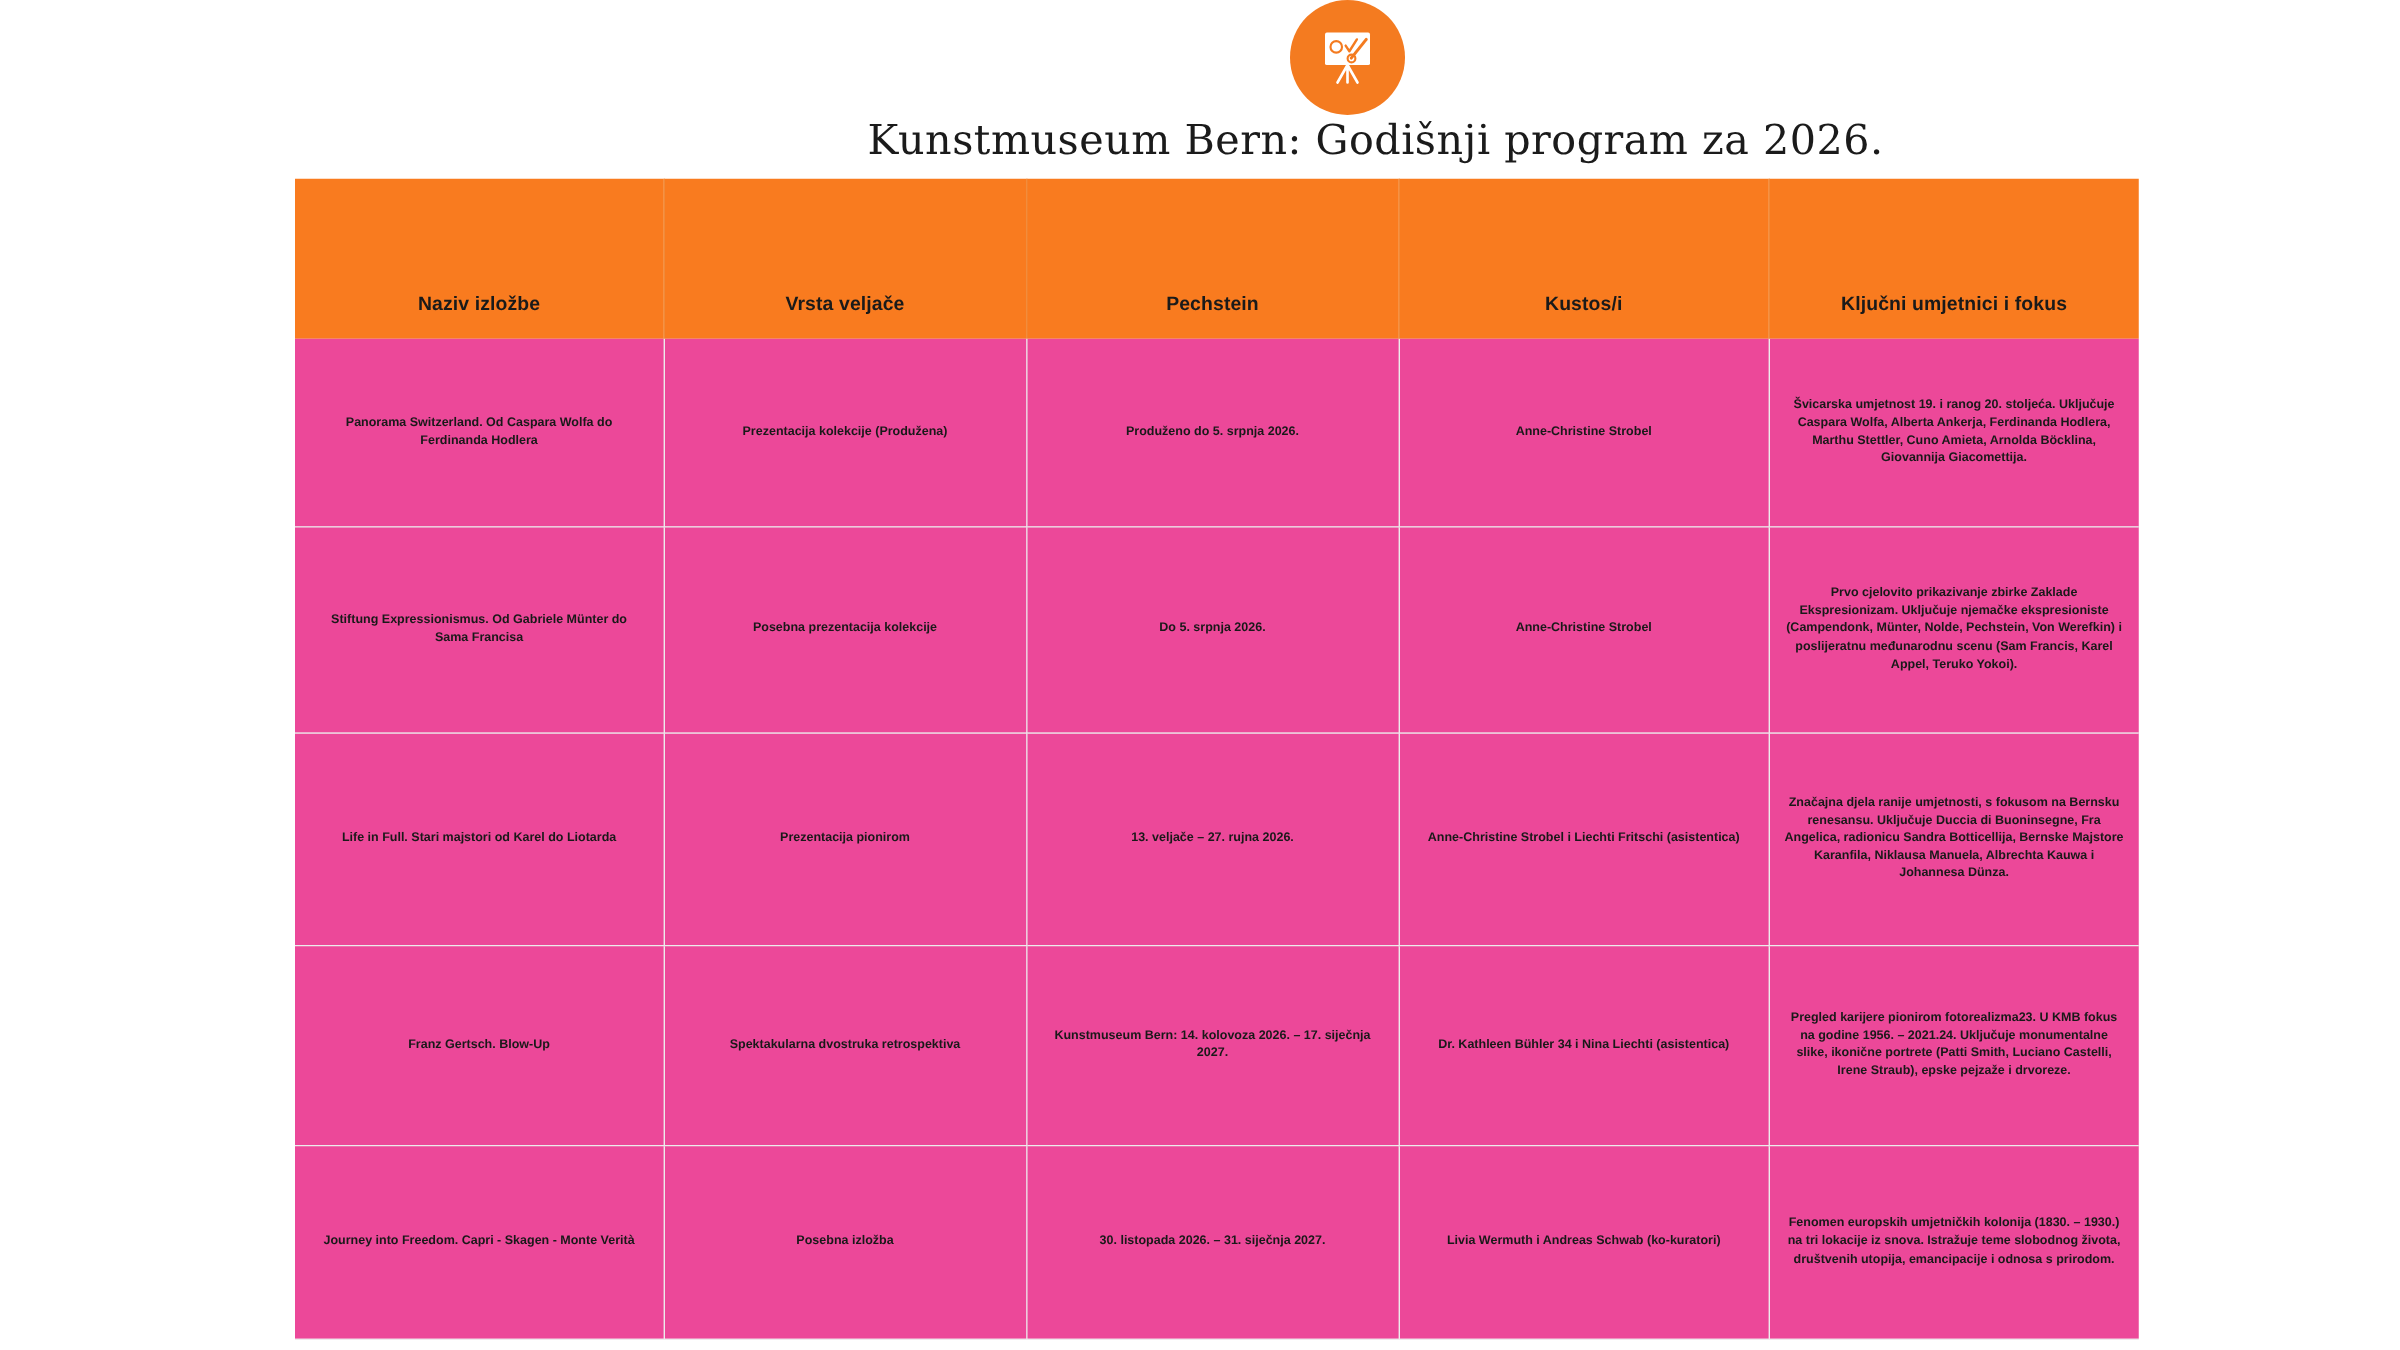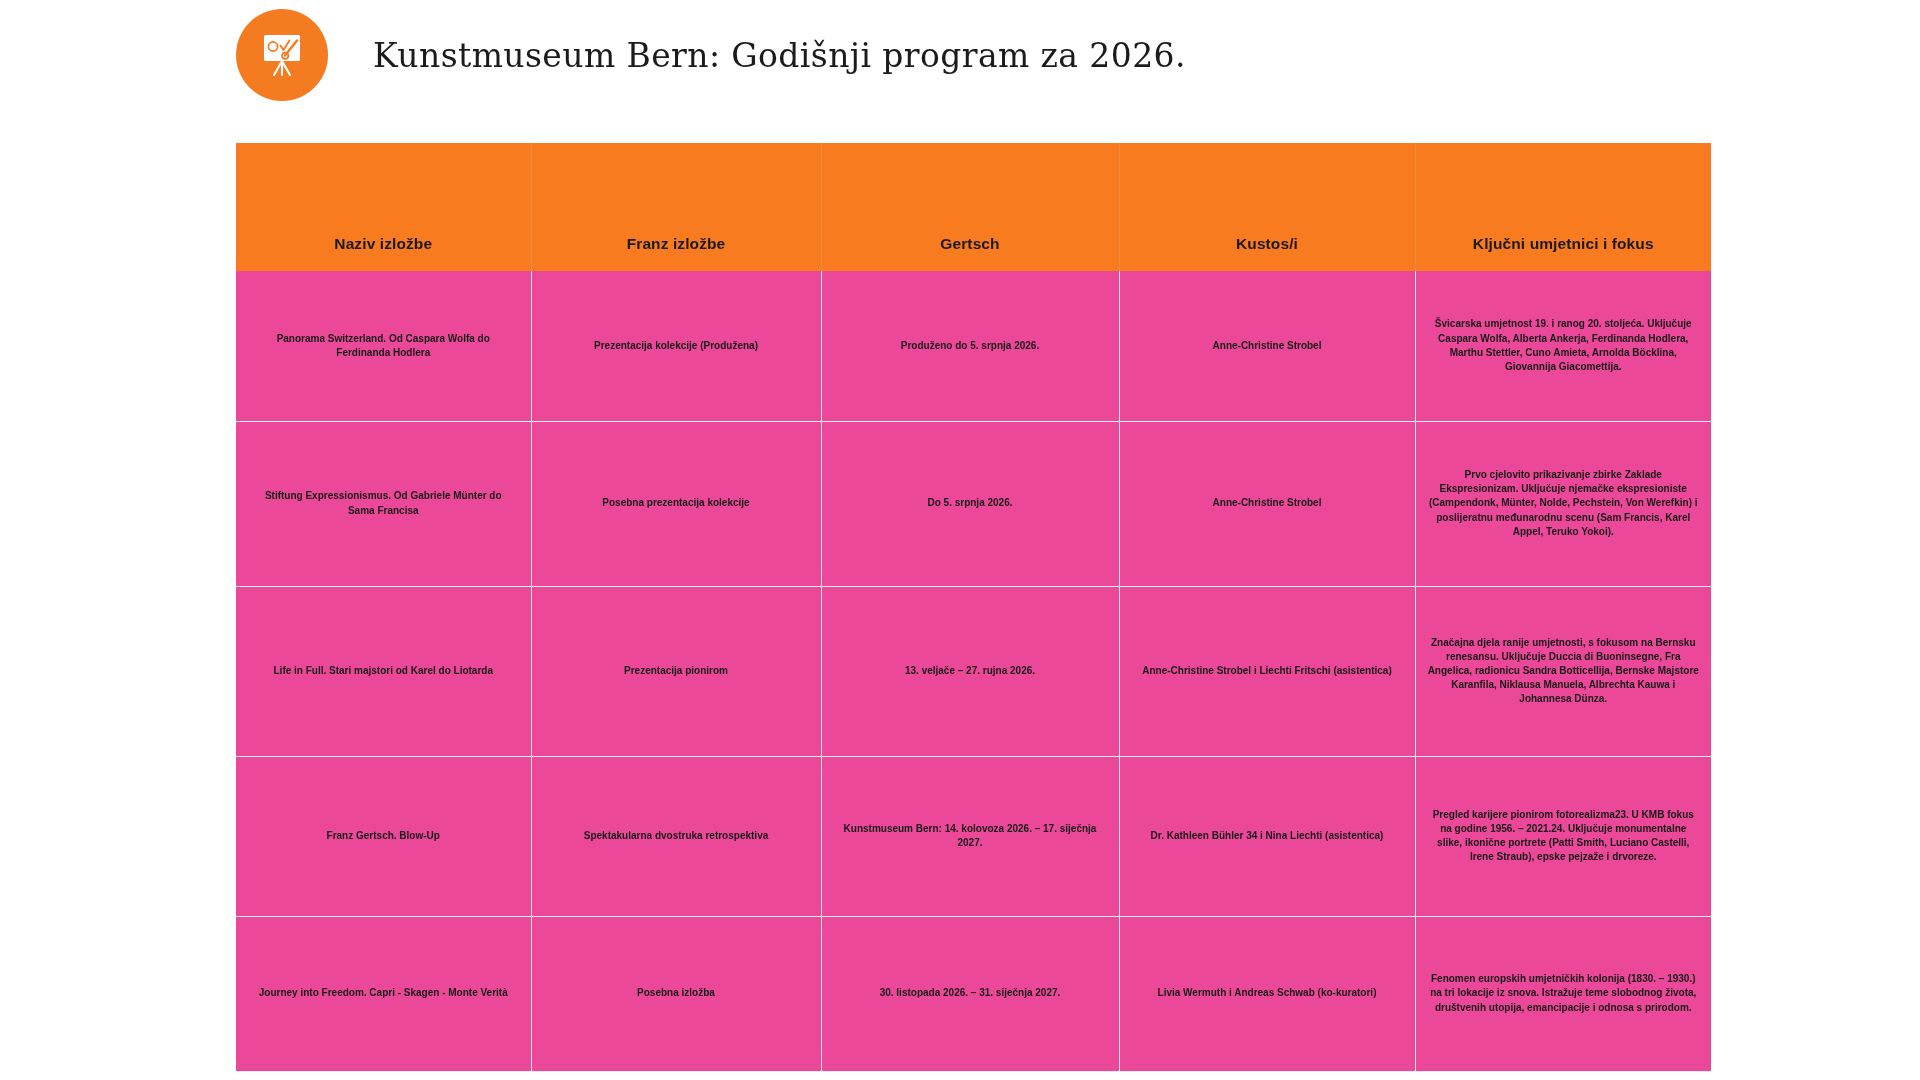--- a/index.html
+++ b/index.html
@@ -23,20 +23,21 @@
   
   .header {
     position: absolute;
     left: 0;
     top: 0;
     width: 1920px;
     height: 110px;
     display: flex;
     align-items: center;
     padding-left: 236px;
+    flex-direction: column;
   }
 
   .logo-badge {
     width: 92px;
     height: 92px;
     border-radius: 50%;
     background: #F47B20;
     display: flex;
     align-items: center;
     justify-content: center;
@@ -139,22 +140,22 @@
       <colgroup>
         <col class="c1">
           <col class="c2">
           <col class="c3">
           <col class="c4">
           <col class="c5">
       </colgroup>
       <thead>
         <tr>
           <th>Naziv izložbe</th>
-          <th>Franz izložbe</th>
-          <th>Gertsch</th>
+          <th>Vrsta veljače</th>
+          <th>Pechstein</th>
           <th>Kustos/i</th>
           <th>Ključni umjetnici i fokus</th>
         </tr>
       </thead>
       <tbody>
         <tr class="r1">
           <td>Panorama Switzerland. Od Caspara Wolfa do Ferdinanda Hodlera</td>
           <td>Prezentacija kolekcije (Produžena)</td>
           <td>Produženo do 5. srpnja 2026.</td>
           <td>Anne-Christine Strobel</td>

